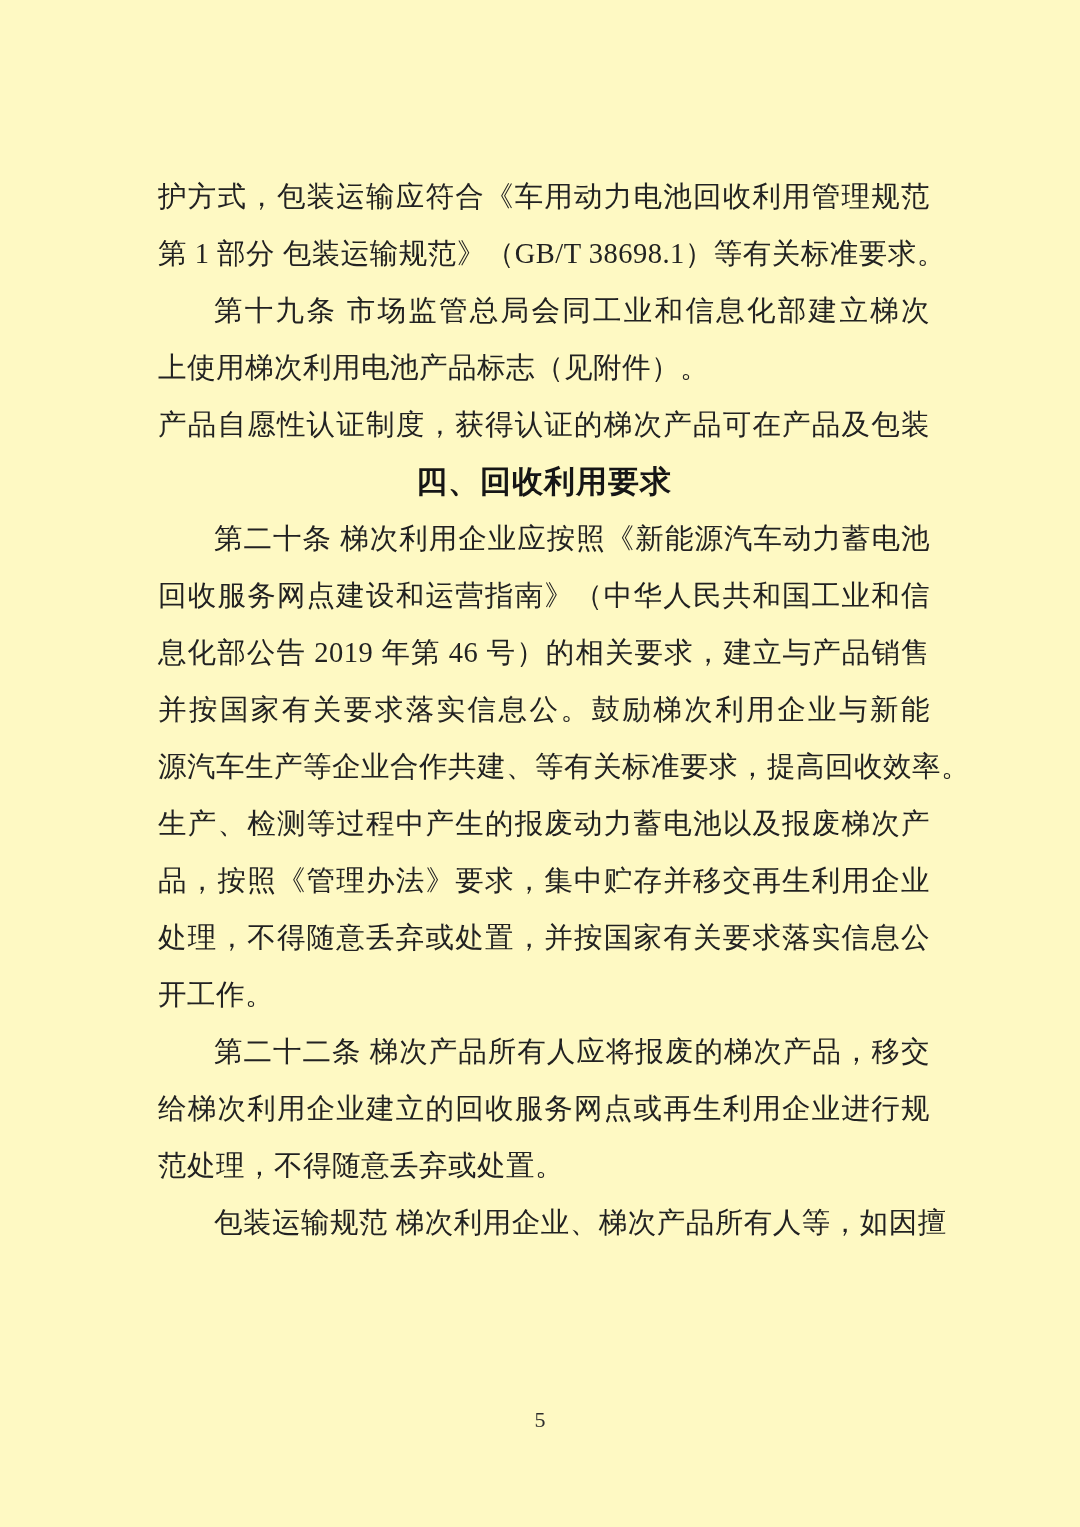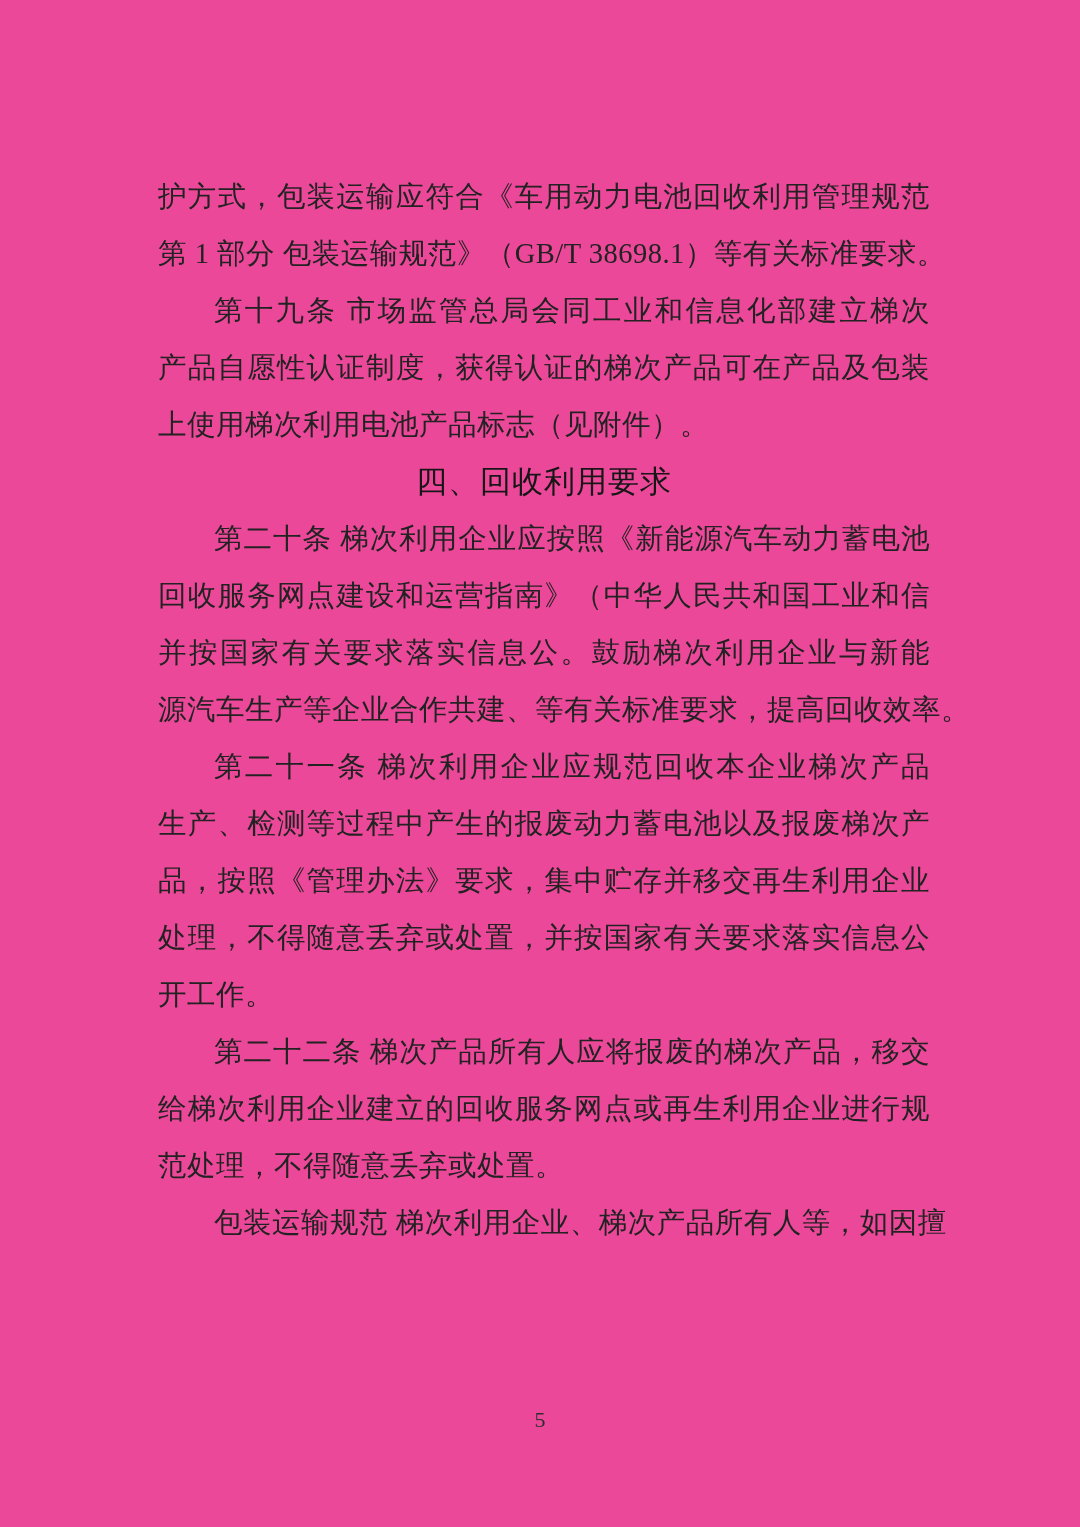--- a/index.html
+++ b/index.html
@@ -7,21 +7,21 @@
     width: 1080px;
     height: 1527px;
     background: #ffffff;
     position: relative;
     overflow: hidden;
     font-family: "Liberation Serif", "DejaVu Serif", serif;
   }
   .page {
     position: absolute;
     inset: 0;
-    background: #ec4899;
+    background: #fef9c3;
   }
   .doc {
     position: absolute;
     left: 158px;
     top: 168px;
     width: 772px;
     color: #222222;
   }
   .ln {
     height: 57px;
@@ -34,21 +34,21 @@
   }
   .ln.noj {
     text-align: left;
     text-align-last: left;
   }
   .ln.ind {
     padding-left: 56px;
   }
   .ln.heading {
     font-family: "Liberation Sans", "DejaVu Sans", sans-serif;
-    font-weight: normal;
+    font-weight: bold;
     font-size: 31px;
     letter-spacing: 1px;
     text-align: center;
     text-align-last: center;
     color: #161616;
   }
   .art-label {
     font-weight: normal;
   }
   .pagenum {
@@ -65,28 +65,28 @@
   }
 </style>
 </head>
 <body>
 
 <div class="page">
   <div class="doc">
       <div class="ln">护方式，包装运输应符合《车用动力电池回收利用管理规范</div>
       <div class="ln">第 1 部分 包装运输规范》（GB/T 38698.1）等有关标准要求。</div>
       <div class="ln ind"><span class="art-label">第十九条</span> 市场监管总局会同工业和信息化部建立梯次</div>
+      <div class="ln noj">上使用梯次利用电池产品标志（见附件）。</div>
       <div class="ln">产品自愿性认证制度，获得认证的梯次产品可在产品及包装</div>
-      <div class="ln noj">上使用梯次利用电池产品标志（见附件）。</div>
       <div class="ln heading noj">四、回收利用要求</div>
       <div class="ln ind"><span class="art-label">第二十条</span> 梯次利用企业应按照《新能源汽车动力蓄电池</div>
       <div class="ln">回收服务网点建设和运营指南》（中华人民共和国工业和信</div>
+      <div class="ln">息化部公告 2019 年第 46 号）的相关要求，建立与产品销售</div>
       <div class="ln">并按国家有关要求落实信息公。鼓励梯次利用企业与新能</div>
       <div class="ln">源汽车生产等企业合作共建、等有关标准要求，提高回收效率。</div>
-      <div class="ln ind"><span class="art-label">第二十一条</span> 梯次利用企业应规范回收本企业梯次产品</div>
       <div class="ln">生产、检测等过程中产生的报废动力蓄电池以及报废梯次产</div>
       <div class="ln">品，按照《管理办法》要求，集中贮存并移交再生利用企业</div>
       <div class="ln">处理，不得随意丢弃或处置，并按国家有关要求落实信息公</div>
       <div class="ln noj">开工作。</div>
       <div class="ln ind"><span class="art-label">第二十二条</span> 梯次产品所有人应将报废的梯次产品，移交</div>
       <div class="ln">给梯次利用企业建立的回收服务网点或再生利用企业进行规</div>
       <div class="ln noj">范处理，不得随意丢弃或处置。</div>
       <div class="ln ind"><span class="art-label">包装运输规范</span> 梯次利用企业、梯次产品所有人等，如因擅</div>
     </div>
   <div class="pagenum">5</div>

